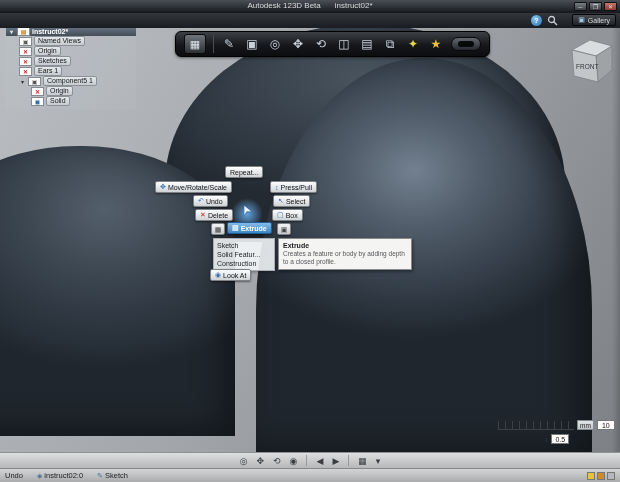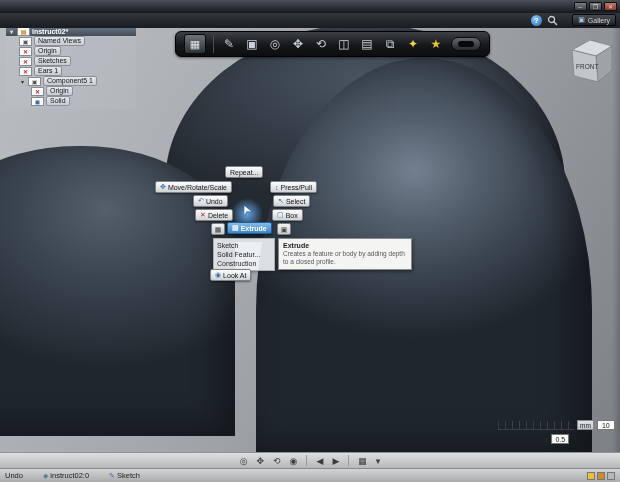--- a/index.html
+++ b/index.html
@@ -148,35 +148,36 @@
     background:linear-gradient(#dcdee0,#b6b8ba); border-top:1px solid #8f9193;
     display:flex; align-items:center; justify-content:center; gap:9px; }
   .nbicon { font-size:9px; color:#3a3e42; line-height:14px; }
   .nb-sep { width:1px; height:11px; background:#97999b; }
 
   
   #statusbar { position:absolute; left:0; top:468px; width:620px; height:14px; z-index:35;
     background:linear-gradient(#d2d4d6,#a9abad); border-top:1px solid #868889;
     display:flex; align-items:center; font-size:7.5px; color:#222; }
   #status-ready { margin-left:5px; }
-  .seg { display:flex; align-items:center; gap:2px; margin-left:20px; }
+  .seg { display:flex; align-items:center; gap:2px; margin-left:14px; }
   .seg:first-of-type { margin-left:160px; }
   .seg .sic { font-size:7px; color:#4a6e96; }
   #status-icons { margin-left:auto; margin-right:5px; display:flex; gap:2px; }
   .stico { width:8px; height:8px; border:1px solid #777; }
   .stico.yellow { background:#e7c33c; }
   .stico.orange { background:#d08a2e; }
   .stico.gray { background:#b4b8bc; }
 </style>
 </head>
 <body>
 
 <div id="stage">
 
   <div id="titlebar">
+    <div id="title-text"><span>Autodesk 123D Beta</span><b>instruct02*</b></div>
     <div class="win-btns">
       <div class="win-btn">─</div>
       <div class="win-btn">❐</div>
       <div class="win-btn close">✕</div>
     </div>
   </div>
 
   <div id="appbar">
     <div id="help-icon">?</div>
     <svg id="search-icon" viewBox="0 0 11 11">

